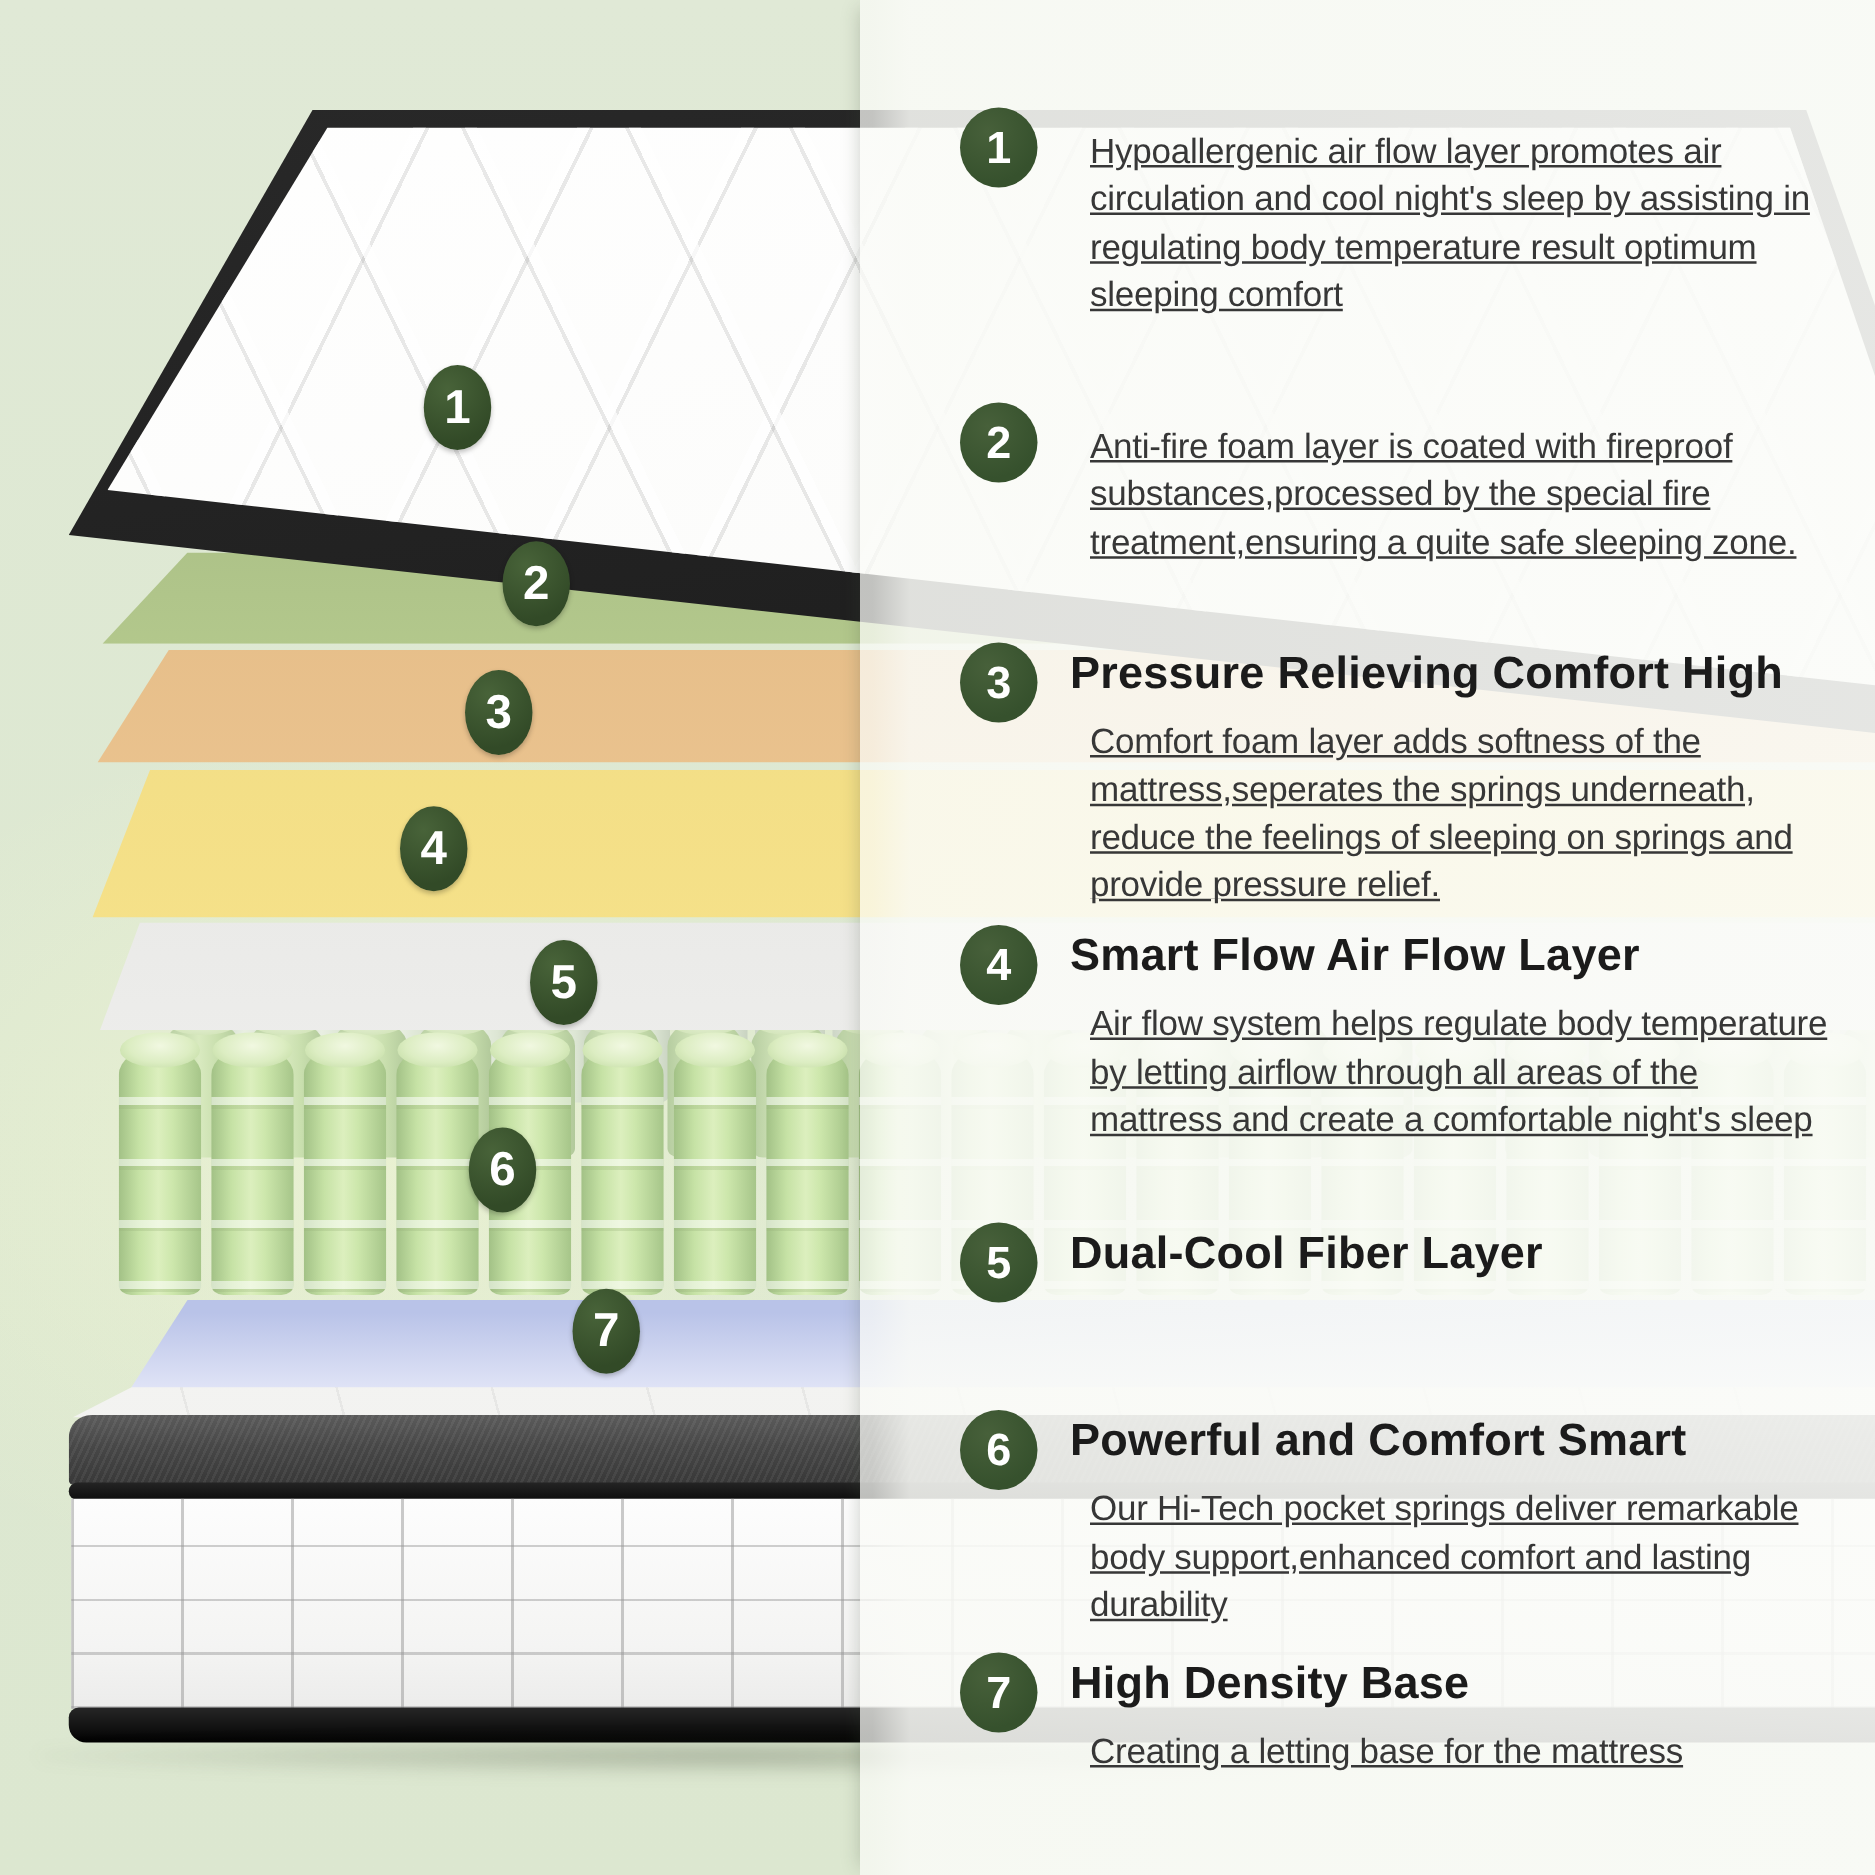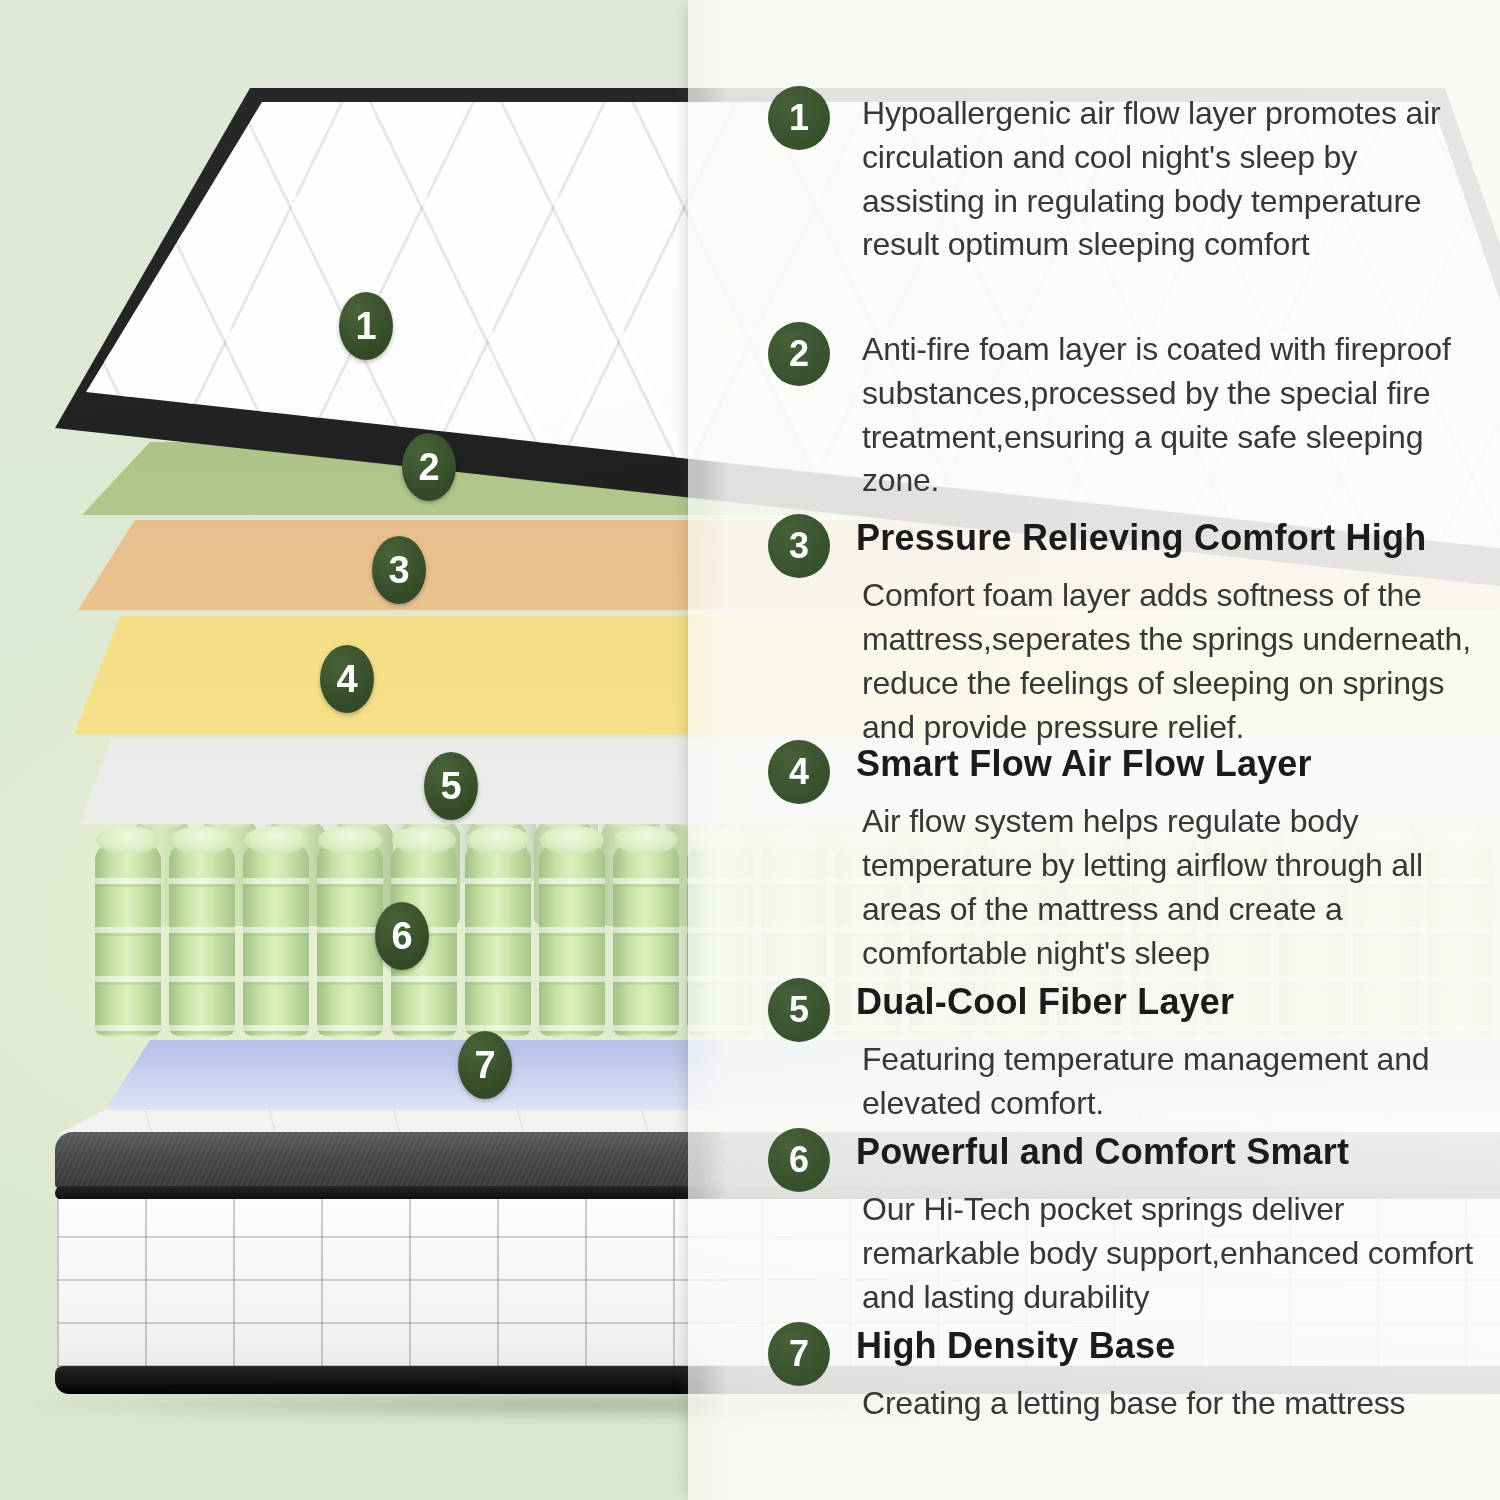--- a/index.html
+++ b/index.html
@@ -78,21 +78,21 @@
   
   .overlay{position:absolute;left:688px;top:0;width:812px;height:1500px;
     background:linear-gradient(90deg, rgba(250,251,247,.74) 0 10px, rgba(250,251,247,.88) 40px, rgba(251,252,249,.9));
     box-shadow:-6px 0 14px -6px rgba(60,70,50,.25);}
   .section{position:absolute;left:768px;width:716px;display:flex;gap:26px;align-items:flex-start;}
   .rbadge{flex:none;width:62px;height:64px;border-radius:50%;
     background:radial-gradient(circle at 36% 30%,#47603a,#36512d 70%);
     color:#fff;font-weight:700;font-size:36px;line-height:64px;text-align:center;}
   .stext{min-width:0;}
   .stext h2{margin:4px 0 16px;font-size:36px;line-height:1.12;font-weight:700;color:#1b1b1b;white-space:nowrap;letter-spacing:.2px;}
-  .stext p{margin:6px;font-size:32px;line-height:1.37;color:#373737;letter-spacing:-.2px;max-width:628px;}
+  .stext p{margin:16px;font-size:28px;line-height:1.37;color:#373737;letter-spacing:-.2px;max-width:628px;text-decoration:underline;}
 </style>
 </head>
 <body>
 
 <div class="stage">
 
   <div class="abs base-top"></div>
   <div class="base-gray"></div>
   <div class="base-pipe-top"></div>
   <div class="base-side"></div>
@@ -208,21 +208,20 @@
     <div class="stext">
       <h2>Smart Flow Air Flow Layer</h2>
       <p>Air flow system helps regulate body temperature by letting airflow through all areas of the mattress and create a comfortable night's sleep</p>
     </div>
   </div>
 
   <div class="section" style="top:978px">
     <div class="rbadge">5</div>
     <div class="stext">
       <h2>Dual-Cool Fiber Layer</h2>
-      <p>Featuring temperature management and elevated comfort.</p>
     </div>
   </div>
 
   <div class="section" style="top:1128px">
     <div class="rbadge">6</div>
     <div class="stext">
       <h2>Powerful and Comfort Smart</h2>
       <p>Our Hi-Tech pocket springs deliver remarkable body support,enhanced comfort and lasting durability</p>
     </div>
   </div>

